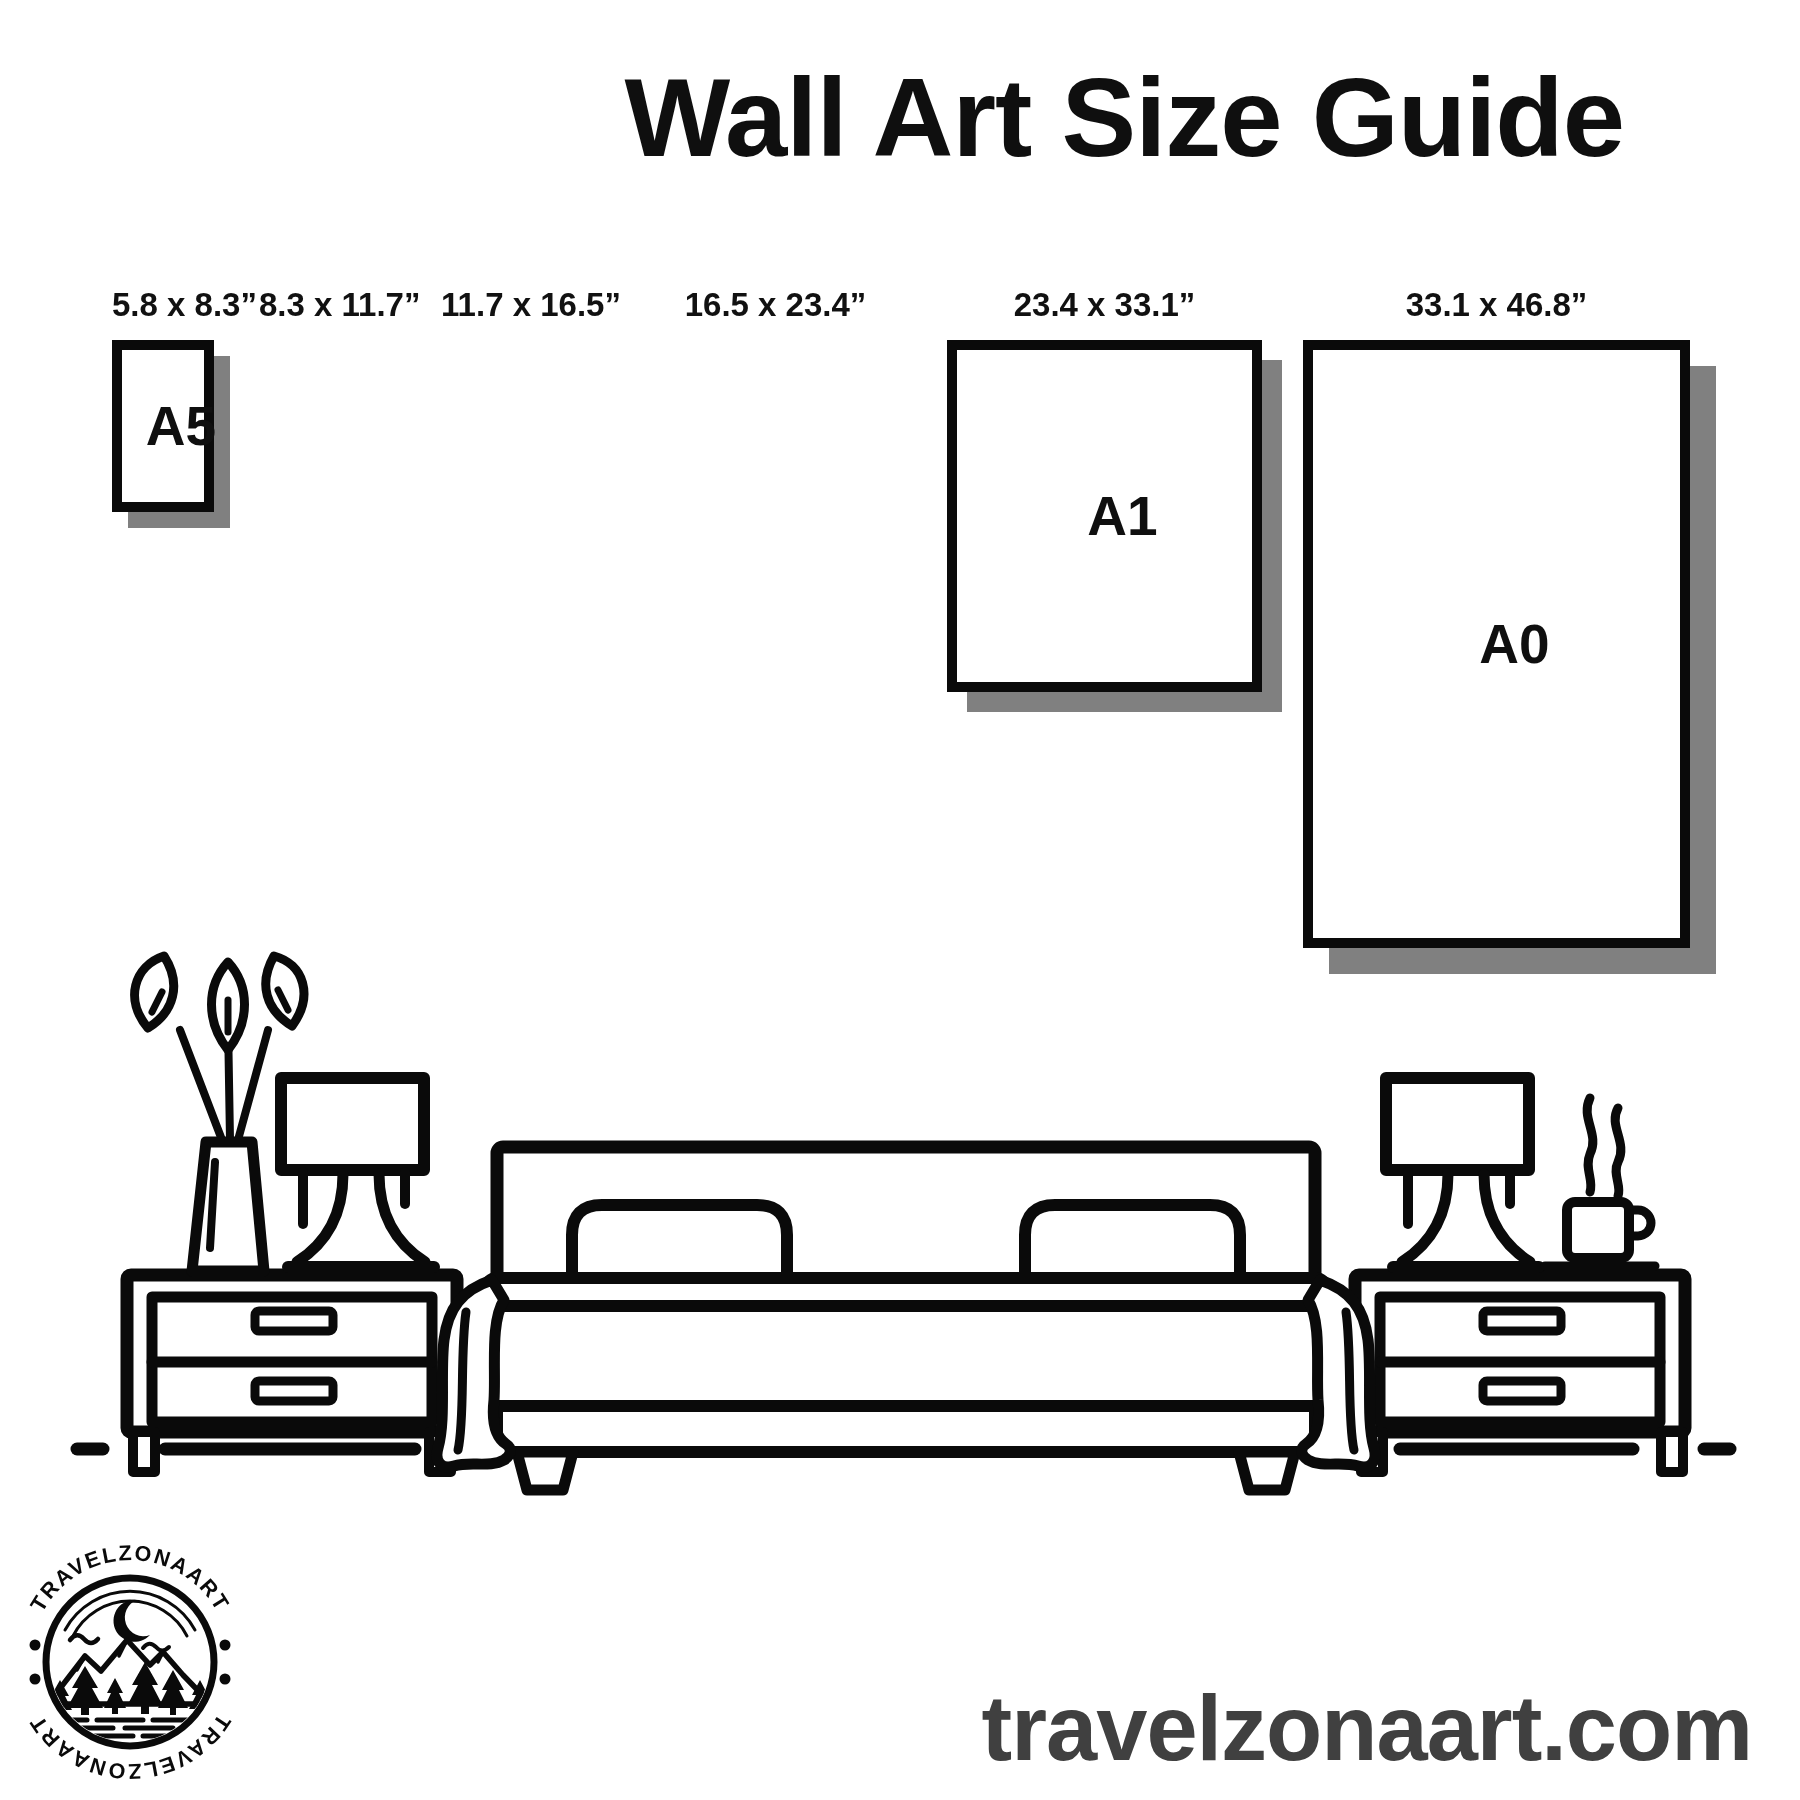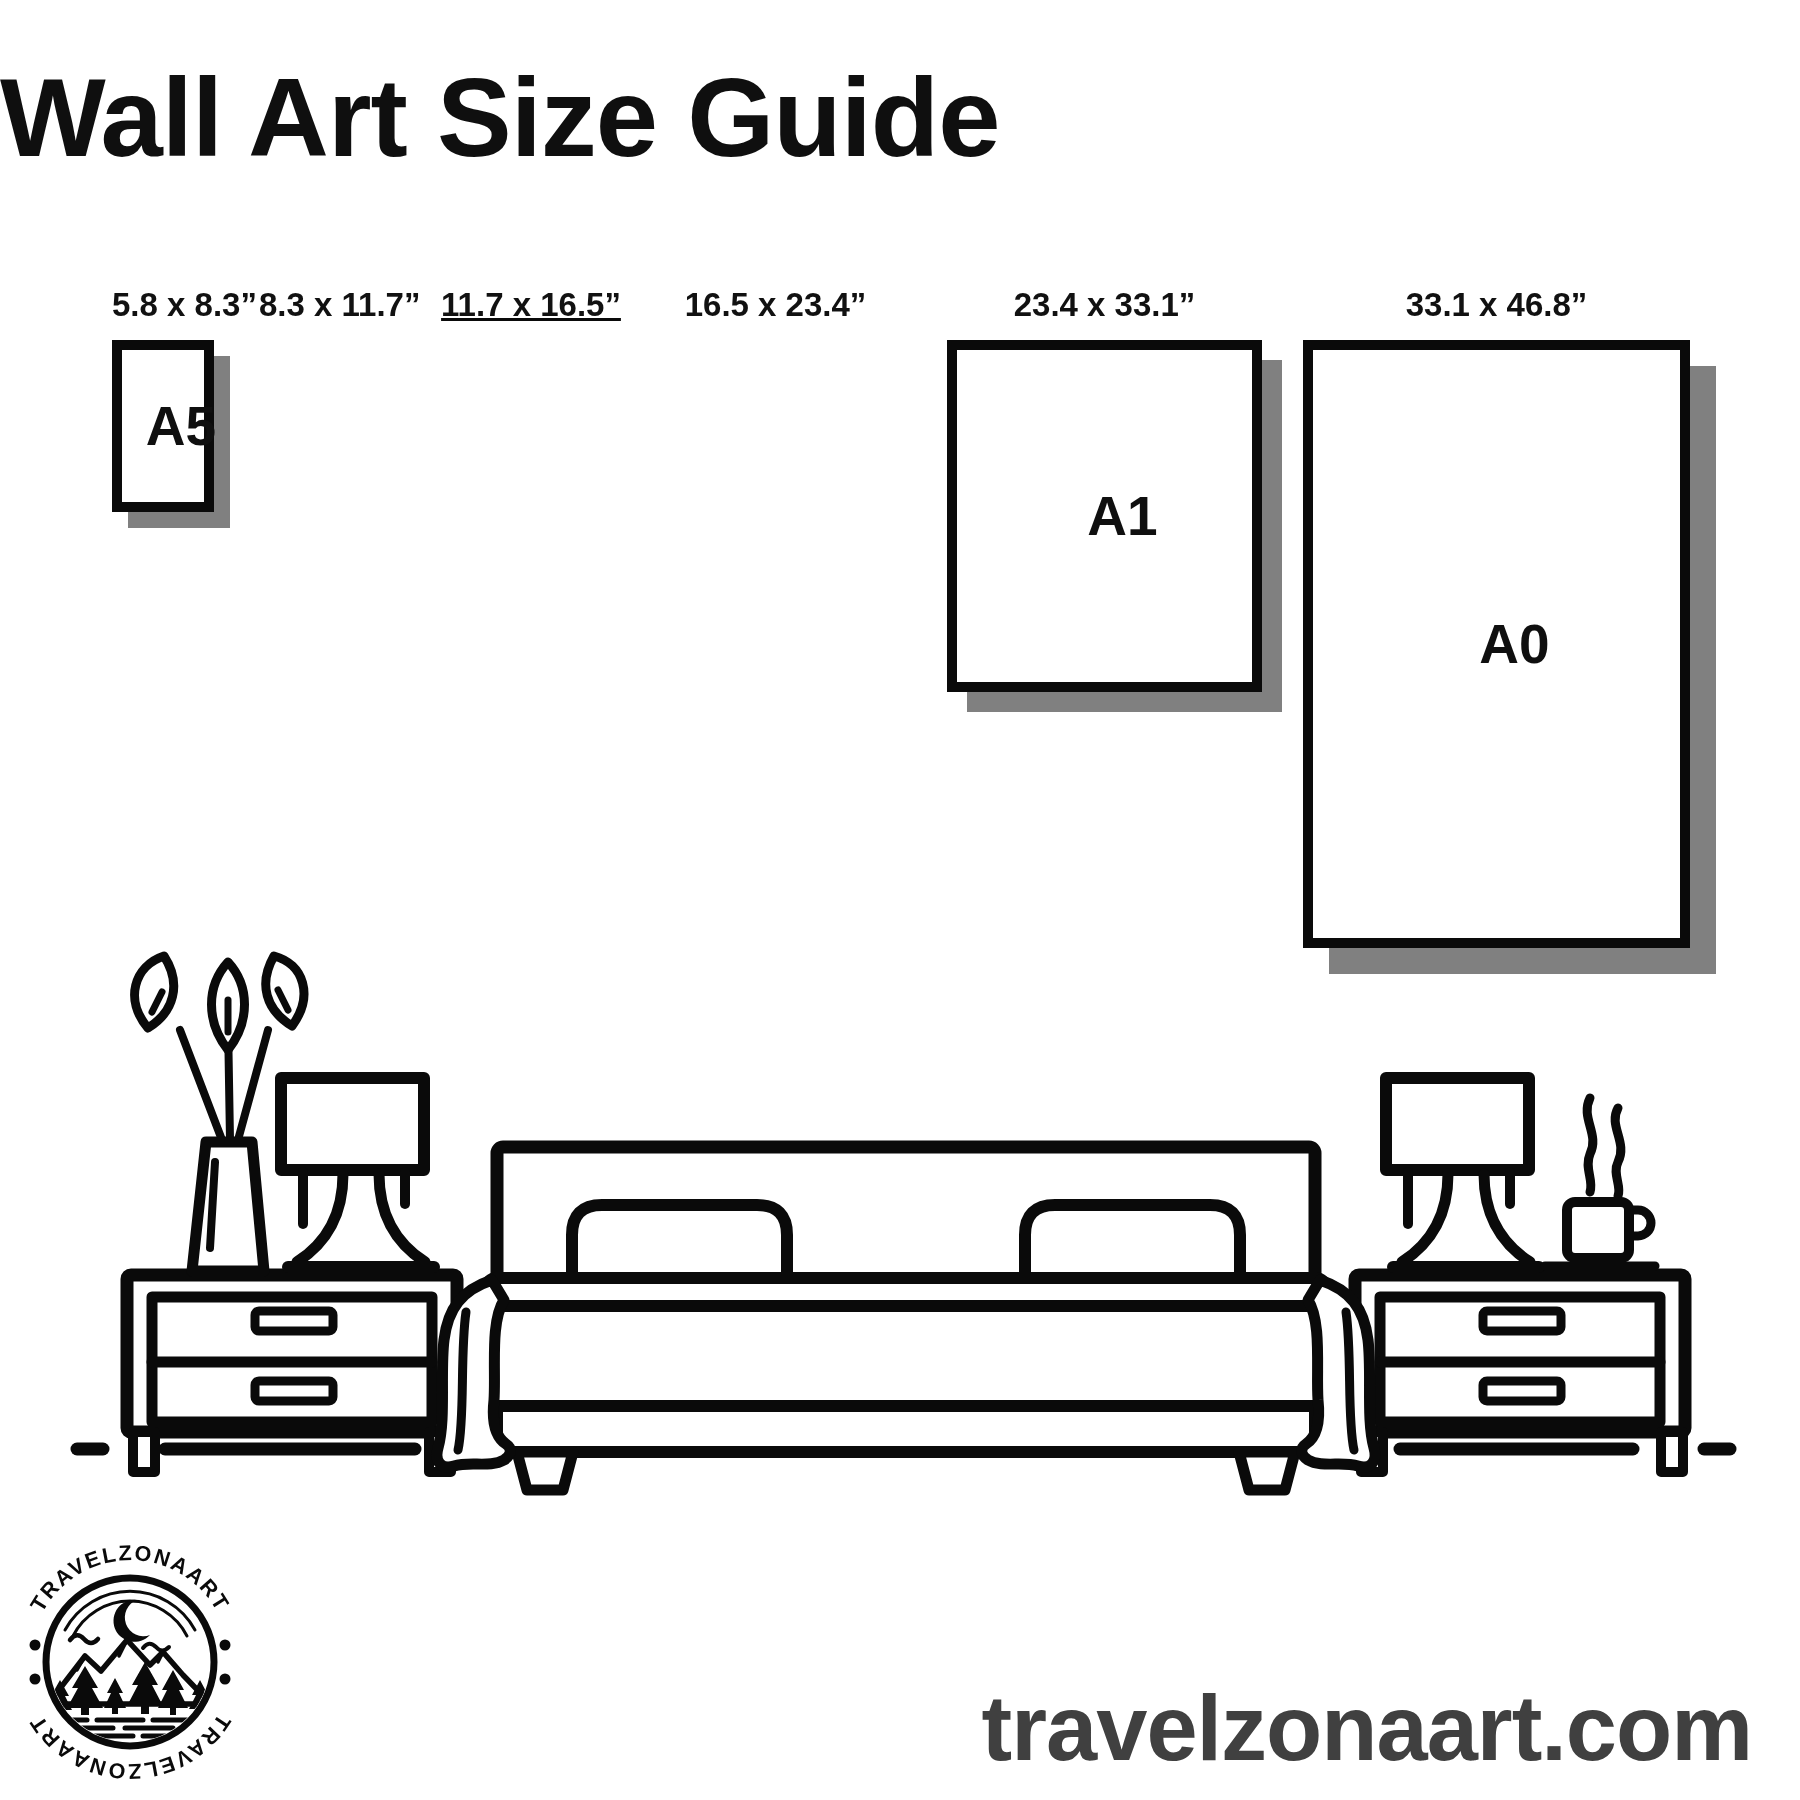--- a/index.html
+++ b/index.html
@@ -5,38 +5,38 @@
   html,body{margin:0;padding:0;}
   body{
     width:1800px;height:1800px;position:relative;overflow:hidden;
     background:#ffffff;
     font-family:"Liberation Sans", sans-serif;
     color:#0a0a0a;
   }
   
   .title{
     position:absolute;top:56px;left:0;width:1624px;
-    text-align:left;font-size:112px;font-weight:bold;
+    text-align:right;font-size:112px;font-weight:bold;
     letter-spacing:-1px;line-height:1.1;color:#0f0f0f;
   }
   
   .frame-wrap{position:absolute;top:282px;}
   .frame-caption{
     display:block;height:46px;line-height:46px;text-align:center;
     font-size:33px;font-weight:bold;white-space:nowrap;color:#111;
   }
   .frame-box{
     margin-top:12px;box-sizing:border-box;background:#ffffff;
     border:10px solid #0a0a0a;
     display:flex;align-items:center;justify-content:center;
   }
   .frame-label{font-size:55px;font-weight:bold;color:#0f0f0f;margin-left:36px;}
   .fw-a5{left:112px;width:102px;} .fb-a5{height:172px;box-shadow:16px 16px 0 0 #808080;}
   .fw-a4{left:259px;width:149px;} .fb-a4{height:218px;box-shadow:16px 16px 0 0 #808080;}
-  .fw-a3{left:440px;width:182px;text-decoration:underline;} .fb-a3{height:314px;box-shadow:16px 16px 0 0 #808080;}
+  .fw-a3{left:440px;width:182px;} .fb-a3{height:314px;box-shadow:16px 16px 0 0 #808080;}
   .fw-a2{left:653px;width:245px;} .fb-a2{height:347px;box-shadow:18px 18px 0 0 #808080;}
   .fw-a1{left:947px;width:315px;} .fb-a1{height:352px;box-shadow:20px 20px 0 0 #808080;}
   .fw-a0{left:1303px;width:387px;} .fb-a0{height:608px;box-shadow:26px 26px 0 0 #808080;}
   
   .scene-svg{position:absolute;left:0;top:0;width:1800px;height:1800px;}
   .logo-svg{position:absolute;left:15px;top:1538px;width:232px;height:248px;}
   .logo-arc-text{font-family:"Liberation Sans",sans-serif;font-size:21.5px;font-weight:bold;letter-spacing:2px;fill:#0a0a0a;}
   
   .website{
     position:absolute;right:48px;top:1676px;

